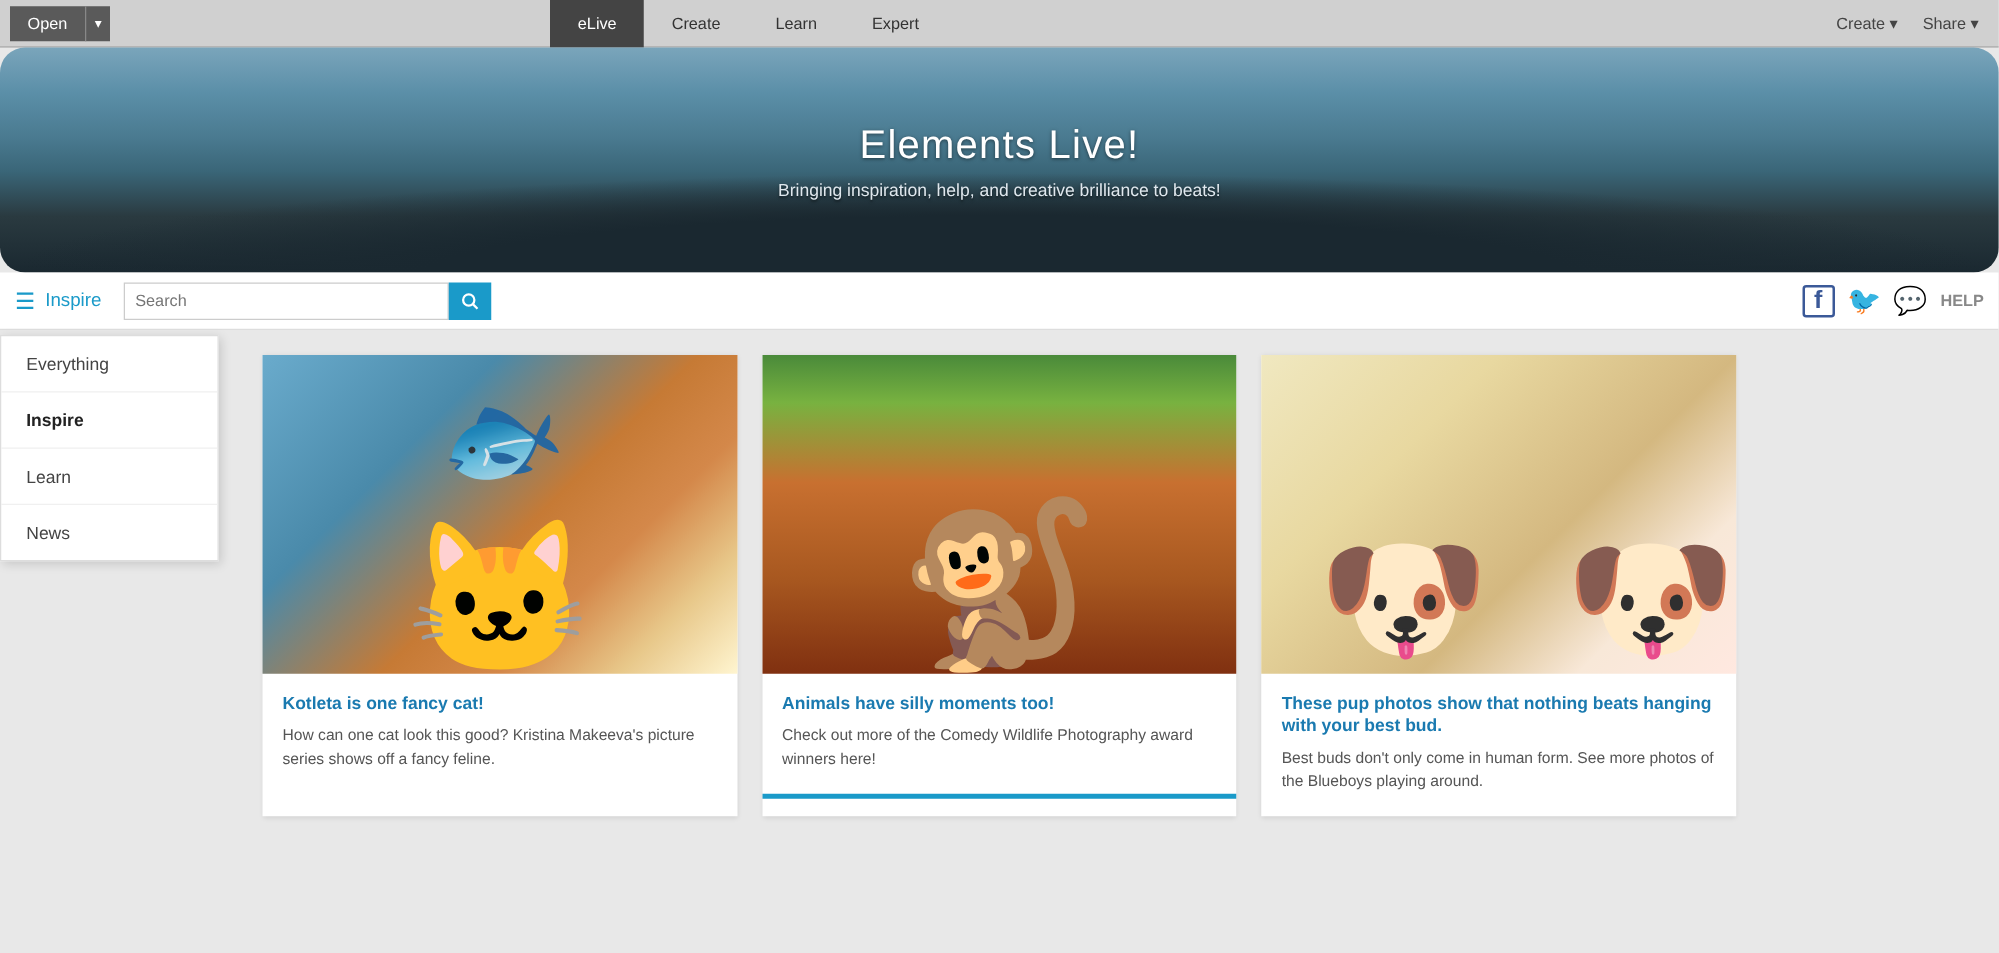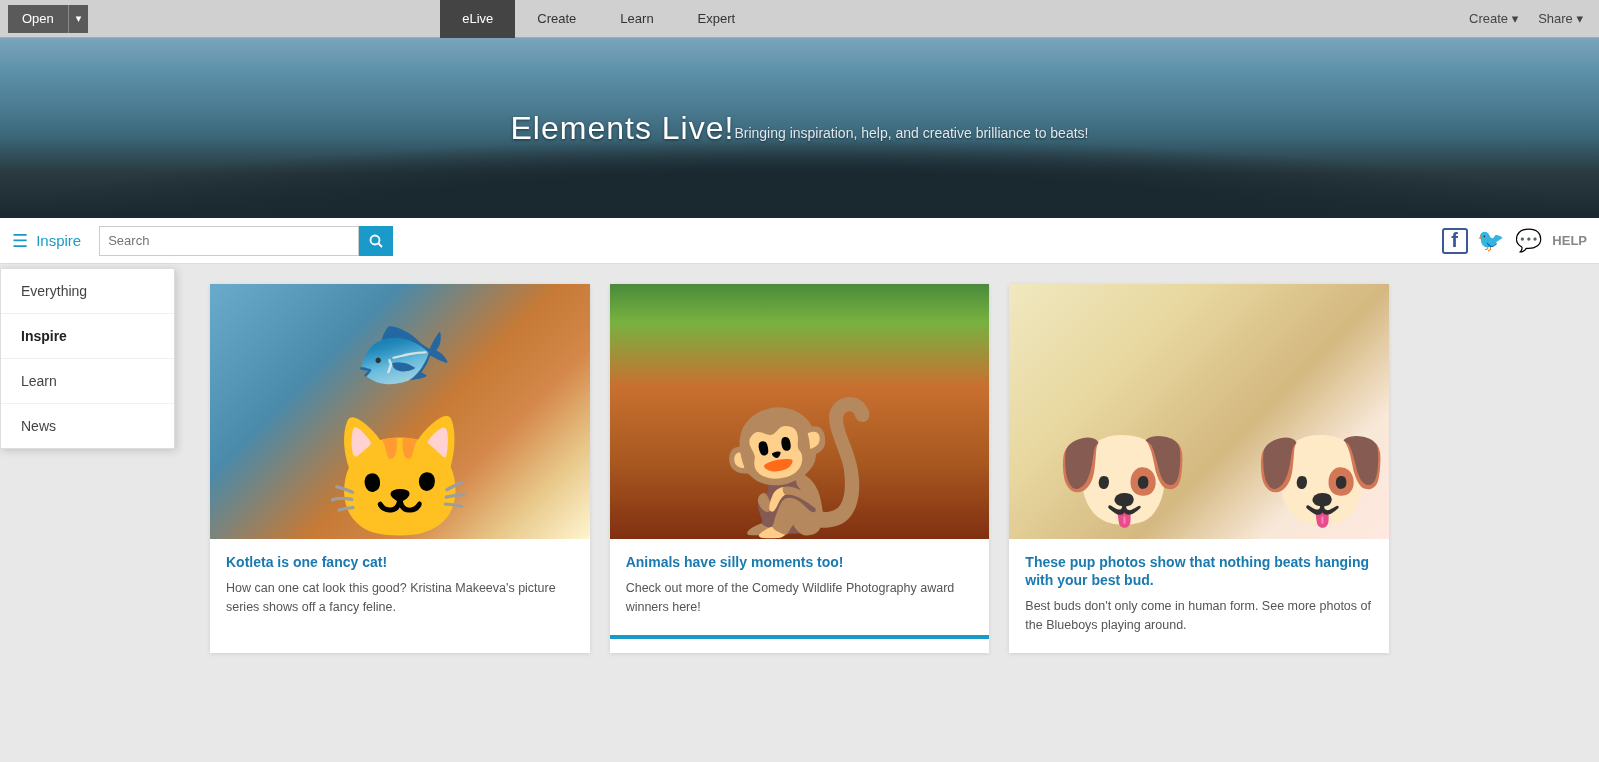--- a/index.html
+++ b/index.html
@@ -66,25 +66,26 @@
       cursor: pointer;
       padding: 4px 8px;
     }
 
     
     .hero-banner {
       width: 100%;
       height: 180px;
       background: linear-gradient(to bottom, #7aa5bb 0%, #5b8fa8 20%, #4a7a90 40%, #3a6678 55%, #2a3a40 75%, #1a2830 100%);
       display: flex;
-      flex-direction: row;
+      flex-direction: column;
       align-items: center;
       justify-content: center;
       position: relative;
       overflow: hidden;
+      border-radius: 20px;
     }
     .hero-waves {
       position: absolute;
       bottom: 0;
       left: 0;
       right: 0;
       height: 80px;
       background: radial-gradient(ellipse at 50% 100%, #1a2830 40%, transparent 70%);
     }
     .hero-title {

